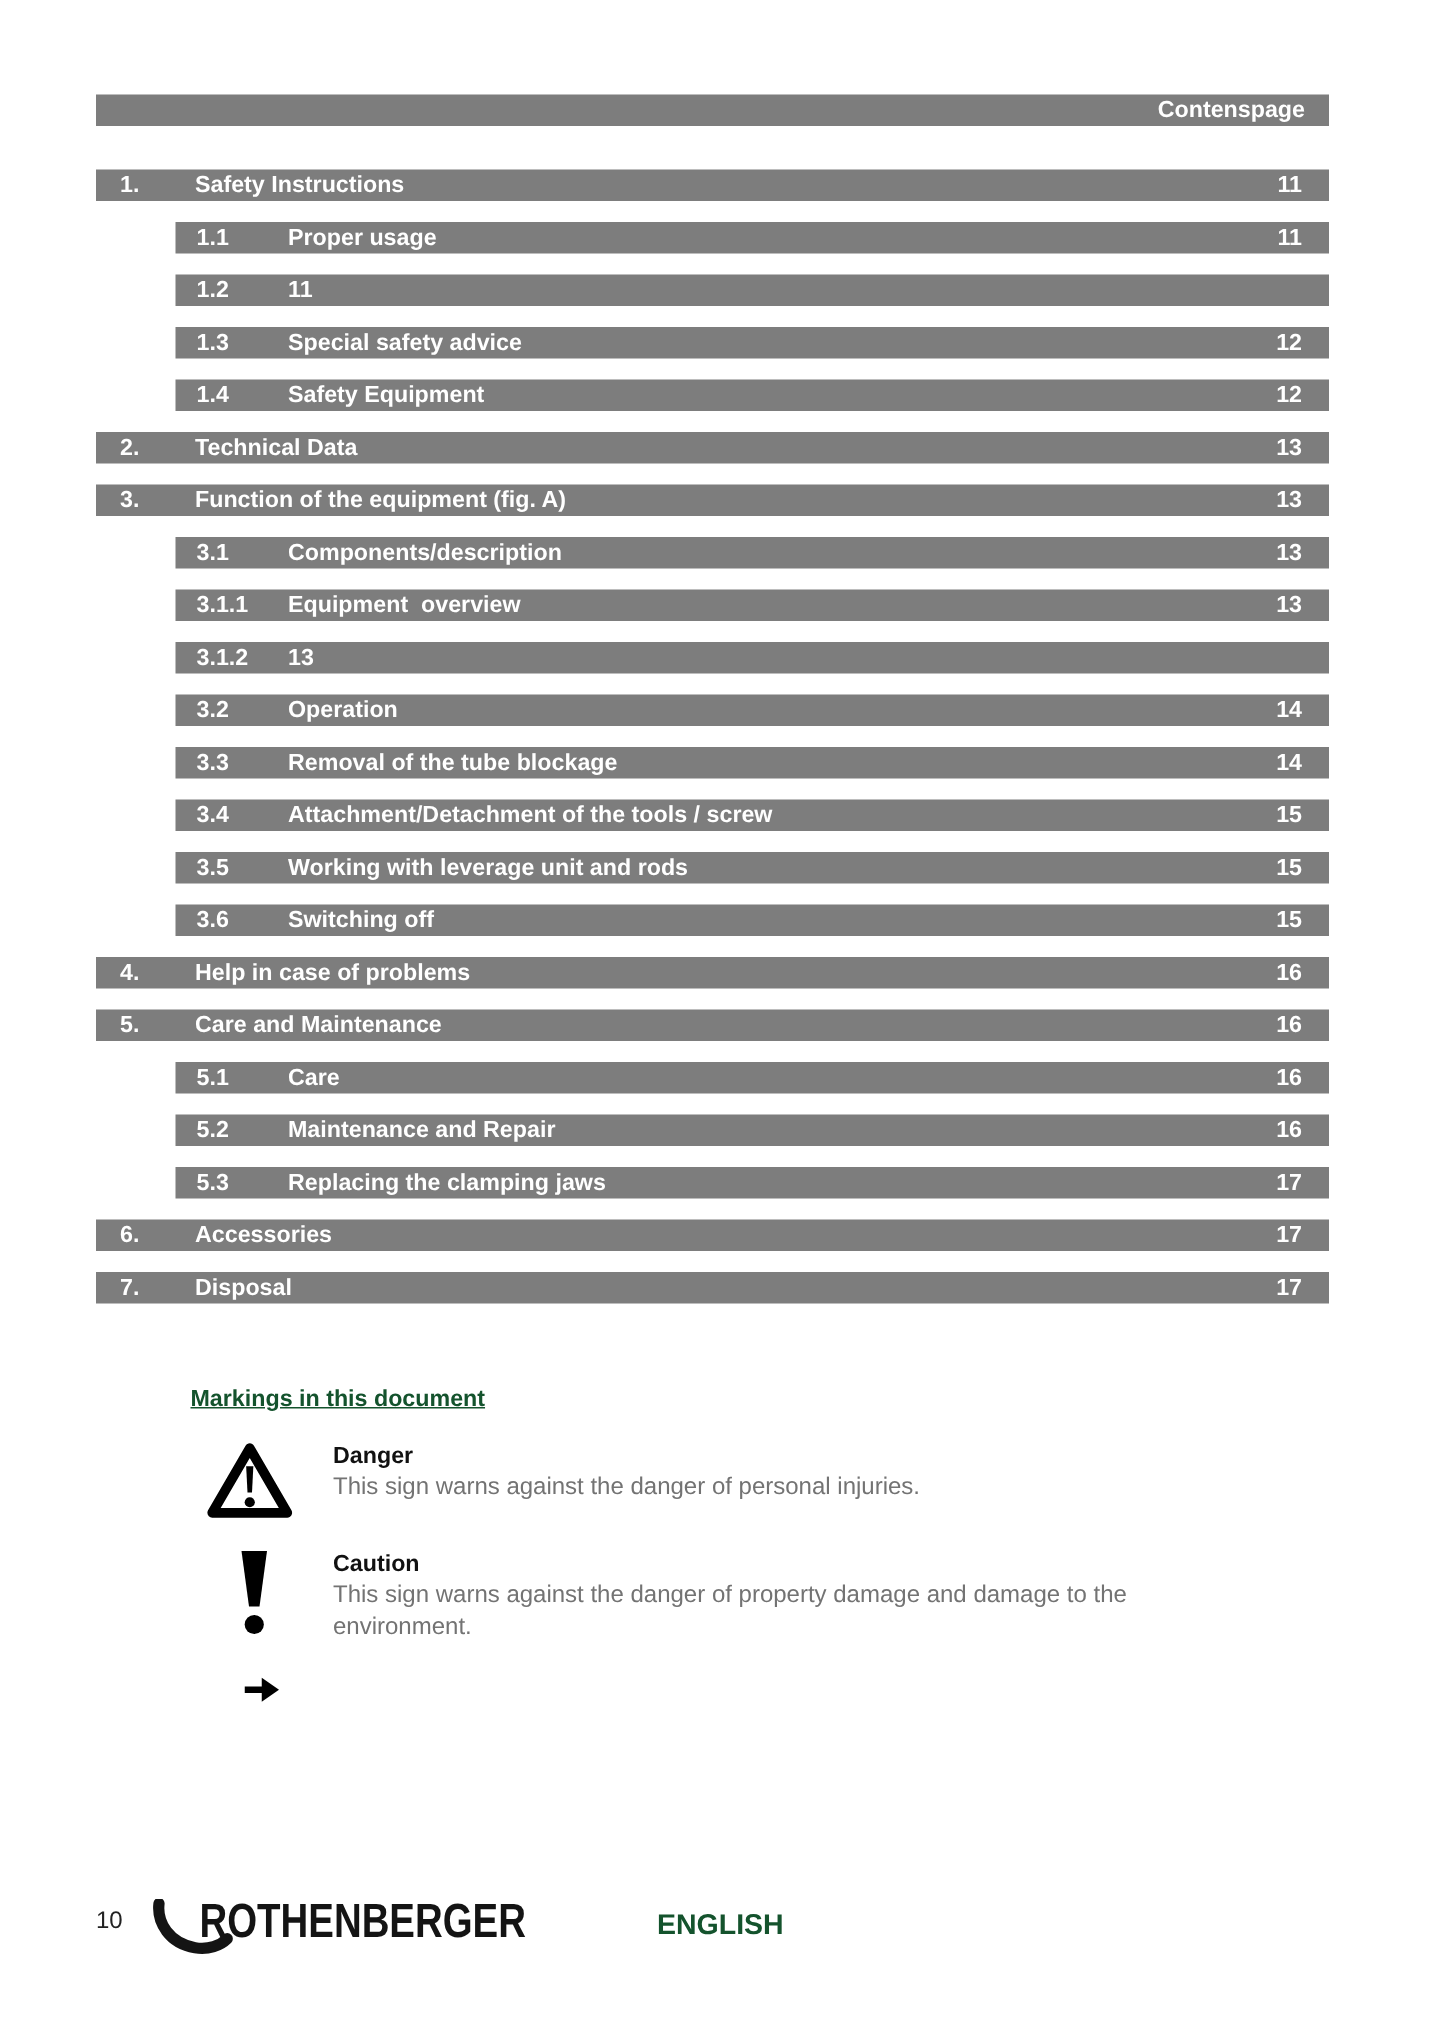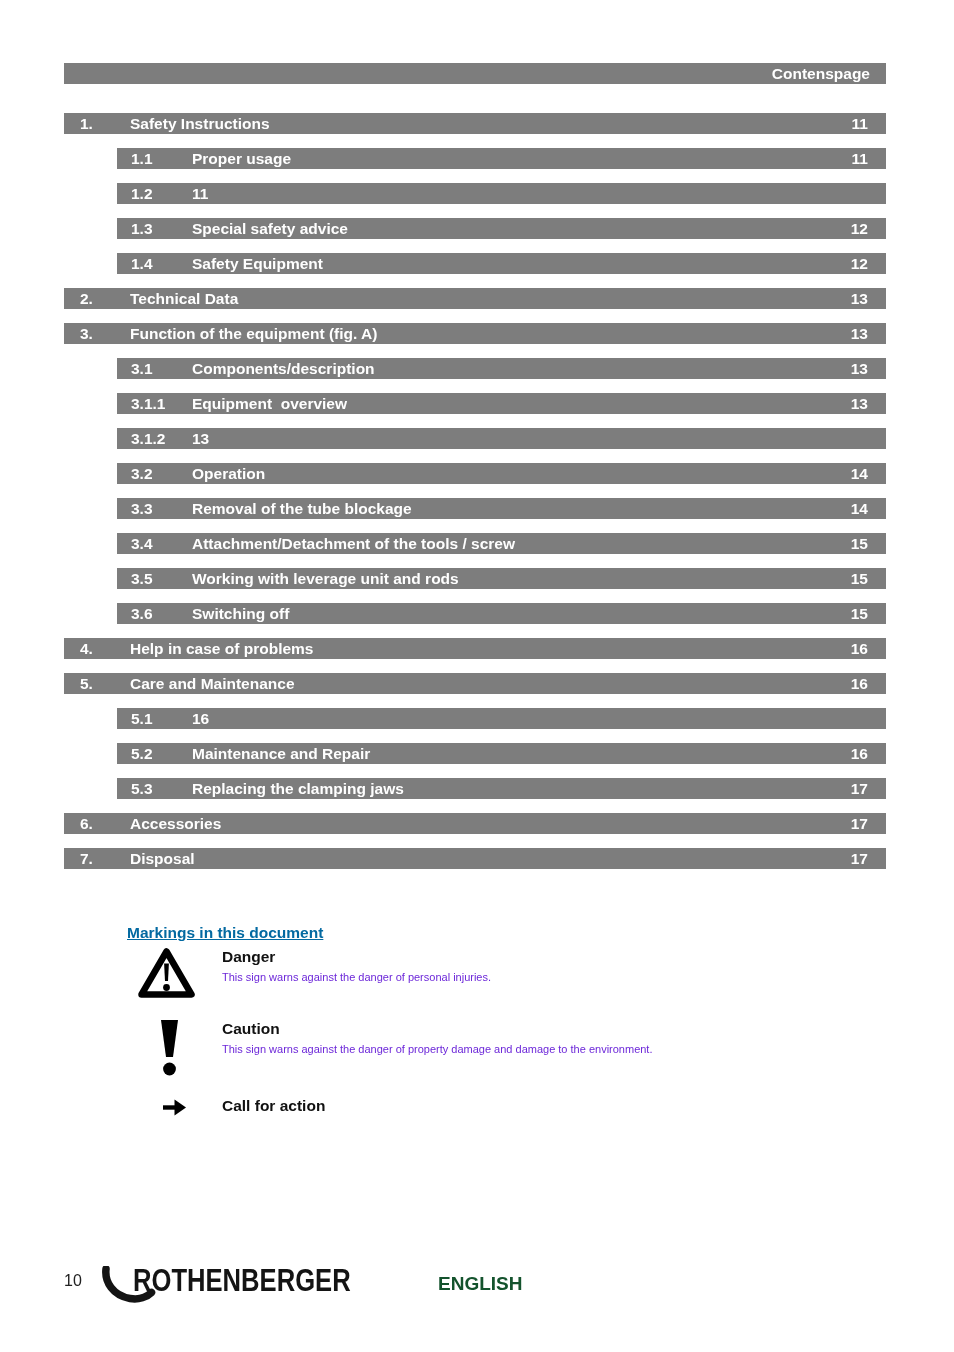--- a/index.html
+++ b/index.html
@@ -36,30 +36,30 @@
   .toc-row.level0 .toc-num{flex:none;box-sizing:border-box;padding-left:16px;width:66px;}
   .toc-row.level1{margin-left:53px;}
   .toc-row.level1 .toc-num{flex:none;box-sizing:border-box;padding-left:14px;width:75px;}
   .toc-label{flex:1;white-space:pre-wrap;overflow:hidden;}
   .toc-page{flex:none;padding-right:18px;}
 
   
   .markings{position:absolute;left:127px;top:924px;width:700px;}
   .markings-heading{
     font-size:15.5px;font-weight:bold;text-decoration:underline;
-    margin:0 0 4px 0;color:#0369a1;
+    margin:0 0 18px 0;color:#14532d;
   }
   .marking-row{display:flex;align-items:flex-start;margin-bottom:20px;min-height:49px;}
   .marking-icon-cell{flex:none;width:95px;}
   .icon-triangle{margin-left:11px;margin-top:2px;display:block;}
   .icon-exclaim{margin-left:31px;margin-top:2px;display:block;}
   .icon-arrow{margin-left:36px;margin-top:3px;display:block;}
   .marking-body{flex:1;max-width:600px;}
   .marking-title{font-size:15.5px;font-weight:bold;line-height:21px;color:#111;}
-  .marking-text{font-size:11px;line-height:21px;color:#6d28d9;}
+  .marking-text{font-size:16px;line-height:21px;color:#737373;}
   .marking-row.call .marking-title{line-height:19px;}
   .marking-row.call{min-height:0;}
 
   
   .footer{position:absolute;left:64px;top:1260px;width:822px;height:48px;}
   .footer-pagenum{position:absolute;left:0;top:12px;font-size:16px;color:#222;}
   .brand{position:absolute;left:38px;top:0;width:300px;height:48px;}
   .brand-swoosh{position:absolute;left:0;top:6px;}
   .brand-text{
     position:absolute;left:31px;top:2px;
@@ -158,20 +158,21 @@
           <span class="toc-label">Help in case of problems</span>
           <span class="toc-page">16</span>
         </div>
         <div class="toc-row level0">
           <span class="toc-num">5.</span>
           <span class="toc-label">Care and Maintenance</span>
           <span class="toc-page">16</span>
         </div>
         <div class="toc-row level1">
           <span class="toc-num">5.1</span>
+          <span class="toc-label">Care</span>
           <span class="toc-page">16</span>
         </div>
         <div class="toc-row level1">
           <span class="toc-num">5.2</span>
           <span class="toc-label">Maintenance and Repair</span>
           <span class="toc-page">16</span>
         </div>
         <div class="toc-row level1">
           <span class="toc-num">5.3</span>
           <span class="toc-label">Replacing the clamping jaws</span>
@@ -220,23 +221,20 @@
       </div>
     </div>
 
     <div class="marking-row call">
       <div class="marking-icon-cell">
         <svg class="icon-arrow" width="24" height="17" viewBox="0 0 24 17">
           <path d="M0 6.3 H13 V10.7 H0 Z" fill="#000"></path>
           <path d="M11.5 0.5 L23 8.5 L11.5 16.5 Z" fill="#000"></path>
         </svg>
       </div>
-      <div class="marking-body">
-        <div class="marking-title">Call for action</div>
-      </div>
     </div>
   </div>
 
   <div class="footer">
     <span class="footer-pagenum">10</span>
     <div class="brand">
       <svg class="brand-swoosh" width="54" height="38" viewBox="0 0 54 38">
         <path d="M4 3 C2.5 16 11 29.5 28 32.5 C37 34 45 31 49.5 26.5" fill="none" stroke="#141414" stroke-width="7.5" stroke-linecap="round"></path>
       </svg>
       <span class="brand-text">ROTHENBERGER</span>

